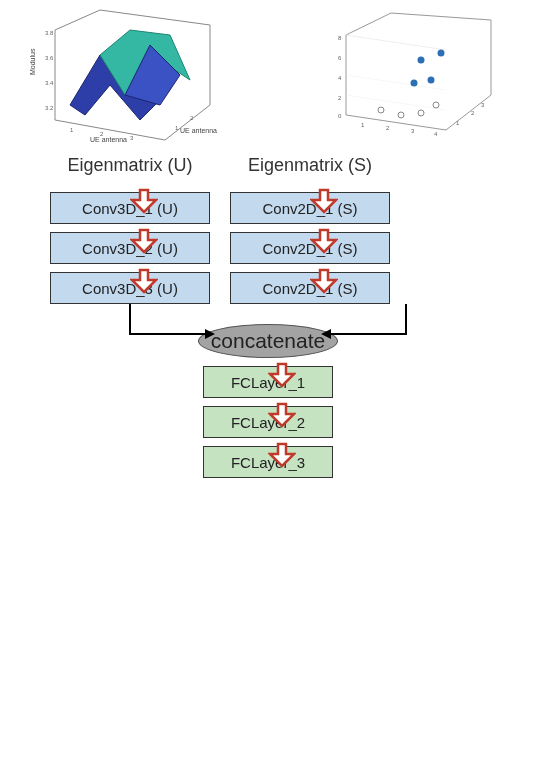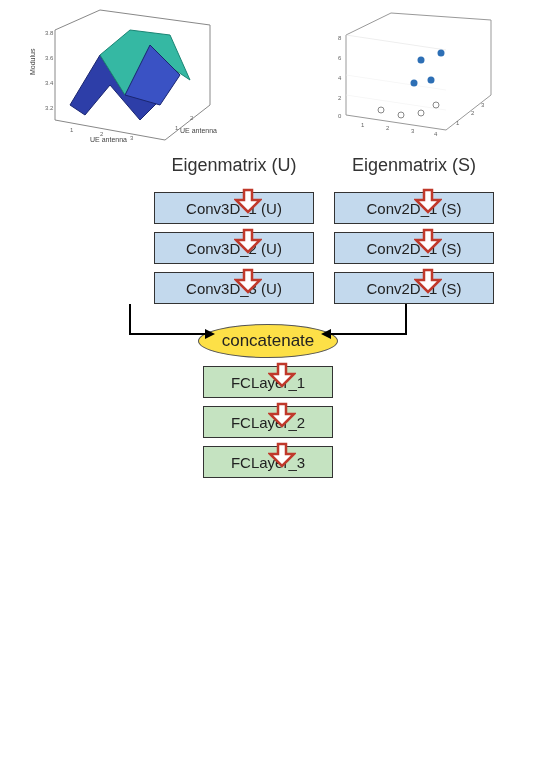--- a/index.html
+++ b/index.html
@@ -8,21 +8,21 @@
     height: 784px;
     font-family: Arial, sans-serif;
     background: #fff;
     position: relative;
   }
   .container { width: 536px; height: 784px; position: relative; }
 
   .top-images { display: flex; justify-content: space-between; padding: 5px 30px 0 30px; }
   .img-left, .img-right { width: 190px; height: 140px; position: relative; }
 
-  .branches { display: flex; justify-content: flex-end; padding: 0 32px; margin-top: 10px; }
+  .branches { display: flex; justify-content: flex-start; padding: 0 40px; margin-top: 10px; }
   .branch { display: flex; flex-direction: column; align-items: center; width: 180px; }
 
   .branch-title { font-size: 18px; color: #333; margin-bottom: 8px; }
 
   .arrow-down {
     width: 0; height: 0;
     position: relative;
     margin: 4px 0;
   }
   .arrow-down svg { display: block; }
@@ -41,27 +41,27 @@
 
   .connect-lines {
     position: relative;
     height: 60px;
     width: 100%;
   }
 
   .concat {
     width: 140px;
     height: 34px;
-    background: #fde047;
+    background: #a3a3a3;
     border: 1px solid #555;
     border-radius: 50%;
     display: flex;
     align-items: center;
     justify-content: center;
-    font-size: 17px;
+    font-size: 21px;
     color: #222;
     margin: 0 auto;
   }
 
   .bottom { display: flex; flex-direction: column; align-items: center; }
 
   .fc-box {
     width: 130px;
     height: 32px;
     background: #c5e3c1;

